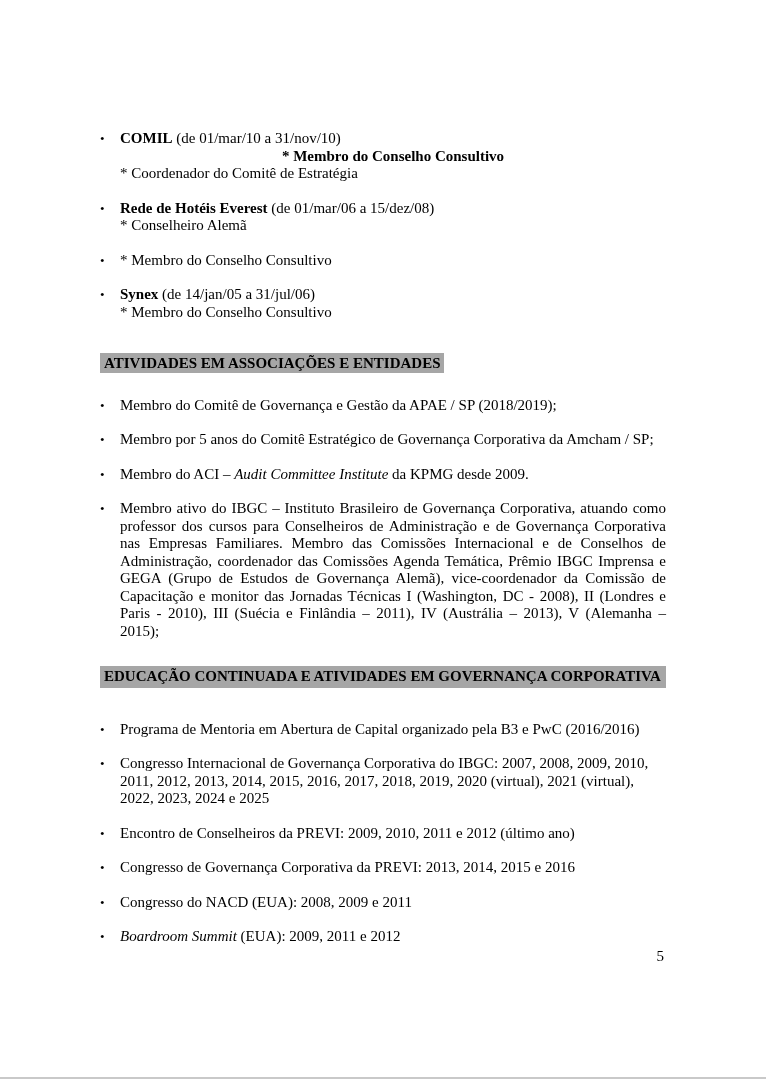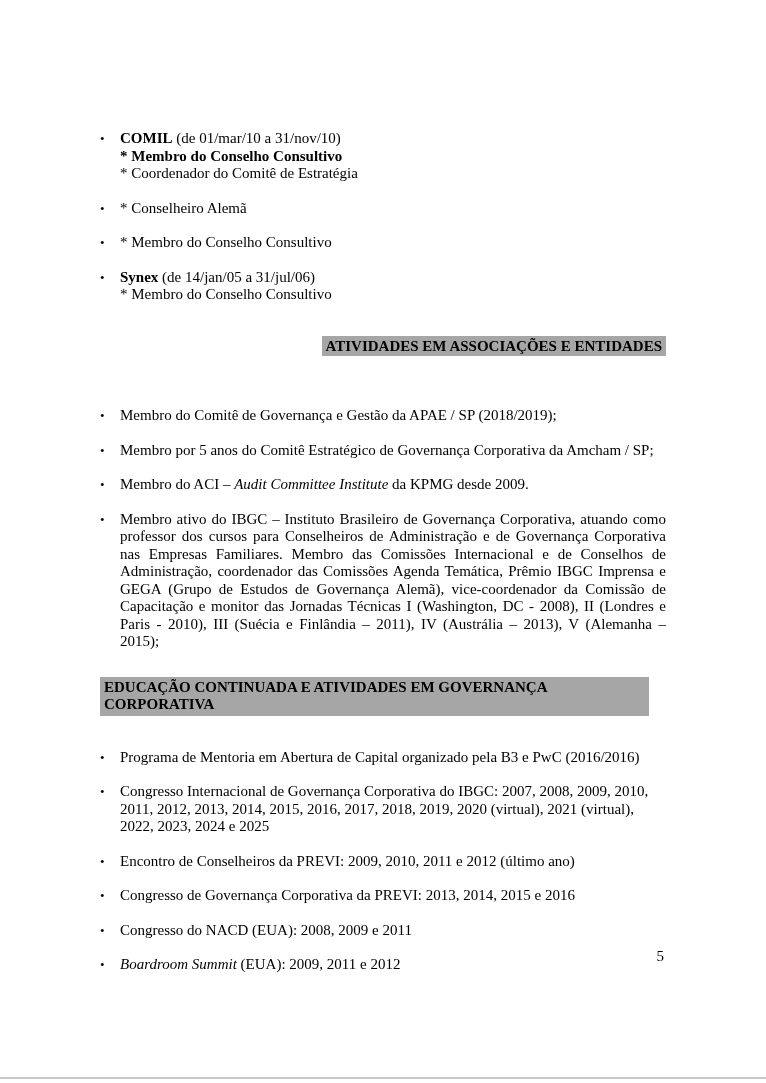--- a/index.html
+++ b/index.html
@@ -9,38 +9,38 @@
     height: 1083px;
     background: #ffffff;
     font-family: "Liberation Serif", serif;
     font-size: 15px;
     line-height: 17.5px;
     color: #000000;
     box-sizing: border-box;
     padding: 130px 100px 0 100px;
     overflow: hidden;
   }
-  .b { font-weight: bold; }
+  .b { font-weight: bold; text-align: center; }
   .i { font-style: italic; text-align: right; }
   .bullet-row { display: flex; margin-bottom: 16px; }
   .marker { flex: 0 0 20px; width: 20px; font-size: 13px; }
   .bullet-body { flex: 1 1 auto; }
   .positions .bullet-row { margin-bottom: 17px; }
   .assoc .bullet-row, .edu .bullet-row { margin-bottom: 17px; }
   .justify { text-align: justify; }
   .heading-center {
-    text-align: right;
-    margin: 34px 0 52px 0;
+    text-align: left;
+    margin: 34px 0 24px 0;
     font-size: 15px;
     font-weight: bold;
   }
   .hl { background: #a6a6a6; padding: 2px 4px; }
   .heading-full {
     display: block;
-    margin: 26px 17px 33px 0;
+    margin: 26px 0 33px 0;
     font-size: 15px;
     font-weight: bold;
     background: #a6a6a6;
     padding: 2px 4px;
   }
   .page-num {
     position: absolute;
     top: 948px;
     right: 102px;
     font-size: 15px;
@@ -66,20 +66,21 @@
       <div class="bullet-body">
         <div><span class="b">COMIL</span><span> (de 01/mar/10 a 31/nov/10)</span></div>
         <div class="b">* Membro do Conselho Consultivo</div>
         <div>* Coordenador do Comitê de Estratégia</div>
       </div>
     </div>
 
     <div class="bullet-row">
       <span class="marker">•</span>
       <div class="bullet-body">
+        <div><span class="b">Rede de Hotéis Everest</span><span> (de 01/mar/06 a 15/dez/08)</span></div>
         <div>* Conselheiro Alemã</div>
       </div>
     </div>
 
     <div class="bullet-row">
       <span class="marker">•</span>
       <div class="bullet-body">
         <div>* Membro do Conselho Consultivo</div>
       </div>
     </div>

